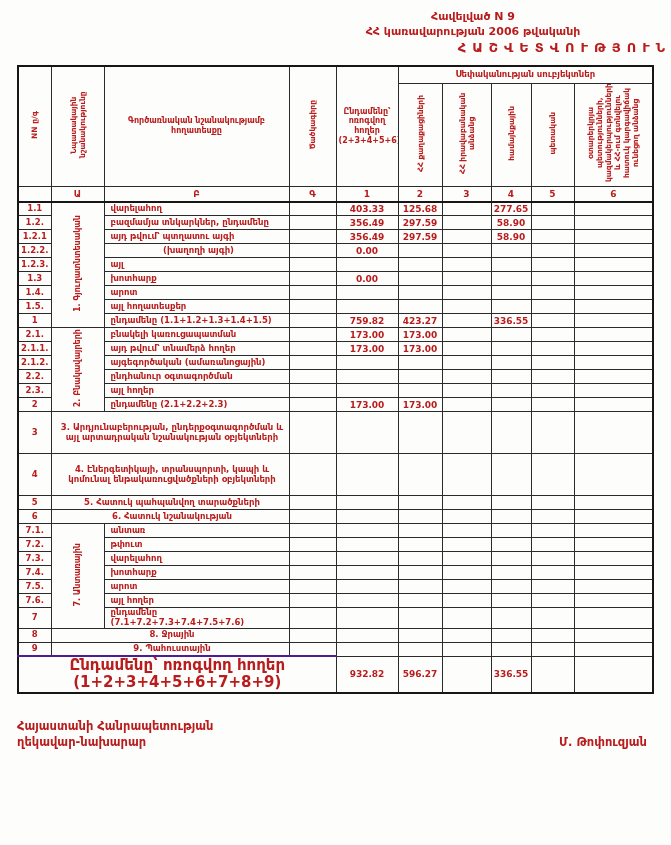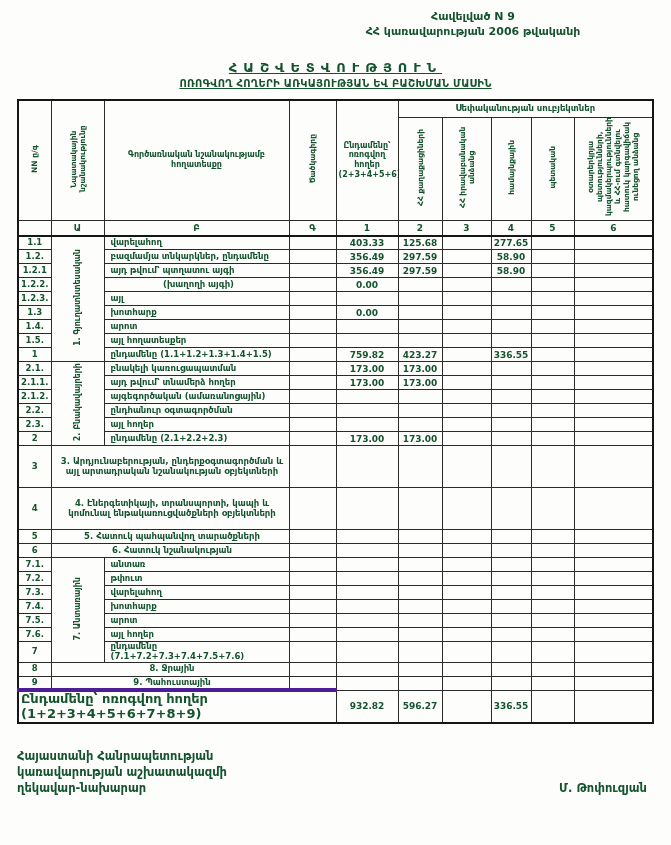--- a/index.html
+++ b/index.html
@@ -1,60 +1,59 @@
 <!DOCTYPE html>
 <html><head>
 <meta charset="utf-8">
 <style>
   html,body{margin:0;padding:0;}
   body{width:671px;height:845px;background:#f4f4f2;}
   .page{
-    width:671px;height:845px;background:#fdfdfc;color:#14532d;
+    width:671px;height:845px;background:#fdfdfc;color:#b91c1c;
     font-family:"DejaVu Sans","Liberation Sans",sans-serif;font-weight:bold;
     position:relative;overflow:hidden;
   }
   .annex{width:340px;margin:10px 28px 0 auto;text-align:center;font-size:11px;line-height:1.35;}
-  .title-block{margin-top:20px;text-align:center;text-decoration:underline;}
+  .title-block{text-align:right;}
   .t-main{font-size:13px;letter-spacing:6px;}
   .t-sub{font-size:10px;margin-top:3px;letter-spacing:0.3px;}
   .t-sub:first-of-type{margin-top:10px;}
   table{border-collapse:collapse;table-layout:fixed;width:635px;margin:10px 0 0 17px;border:2px solid #161616;}
   th,td{border:1px solid #2a2a2a;padding:0 2px;font-size:8.5px;line-height:1.15;overflow:hidden;font-weight:bold;vertical-align:middle;}
   thead th{text-align:center;margin-top:7px;}
   tr.h1 th{height:16px;font-size:8.5px;}
   tr.h2 th{height:102px;}
   .vtext{display:inline-block;writing-mode:vertical-rl;transform:rotate(180deg);font-size:7.5px;line-height:1.2;max-height:98px;white-space:normal;}
   th .htext{font-size:8px;}
   tr.idx td{height:14px;text-align:center;font-size:9px;border-bottom:2px solid #161616;}
   tbody tr{height:14px;}
   tbody tr.tall{height:42px;}
   td.num{text-align:center;font-size:8.5px;}
   td.group{text-align:center;}
   td.label{text-align:left;padding-left:6px;}
   td.label.center{text-align:center;}
   td.label.wide{white-space:normal;text-align:center;}
   td.val{text-align:center;font-size:9px;}
-  td.total-label{font-size:13px;border-top:4px solid #4c1d95;}
+  td.total-label{text-align:center;font-size:15px;border-top:2px solid #4c1d95;}
   tr.sum td{border-top-width:1.5px;}
   .footer{display:flex;justify-content:space-between;align-items:flex-end;margin:24px 24px 0 17px;font-size:11.5px;line-height:1.4;}
   .f-sign{font-size:11.5px;}
 </style>
 </head>
 <body>
 
 <div class="page">
 
   <div class="annex">
     <div>Հավելված N 9</div>
     <div>ՀՀ կառավարության 2006 թվականի</div>
   </div>
 
   <div class="title-block">
     <div class="t-main">ՀԱՇՎԵՏՎՈՒԹՅՈՒՆ</div>
-    <div class="t-sub">ՈՌՈԳՎՈՂ ՀՈՂԵՐԻ ԱՌԿԱՅՈՒԹՅԱՆ ԵՎ ԲԱՇԽՄԱՆ ՄԱՍԻՆ</div>
   </div>
 
   <table>
     <colgroup>
       <col style="width:33px">
         <col style="width:53px">
         <col style="width:185px">
         <col style="width:47px">
       <col style="width:62px">
         <col style="width:44px">
@@ -412,19 +411,18 @@
           <td class="val">336.55</td>
           <td class="val"></td>
           <td class="val"></td>
         </tr>
       </tbody>
   </table>
 
   <div class="footer">
     <div class="f-left">
       <div>Հայաստանի Հանրապետության</div>
-      <div>կառավարության աշխատակազմի</div>
       <div>ղեկավար-նախարար</div>
     </div>
     <div class="f-sign">Մ. Թոփուզյան</div>
   </div>
 
 </div>
 
 </body></html>

